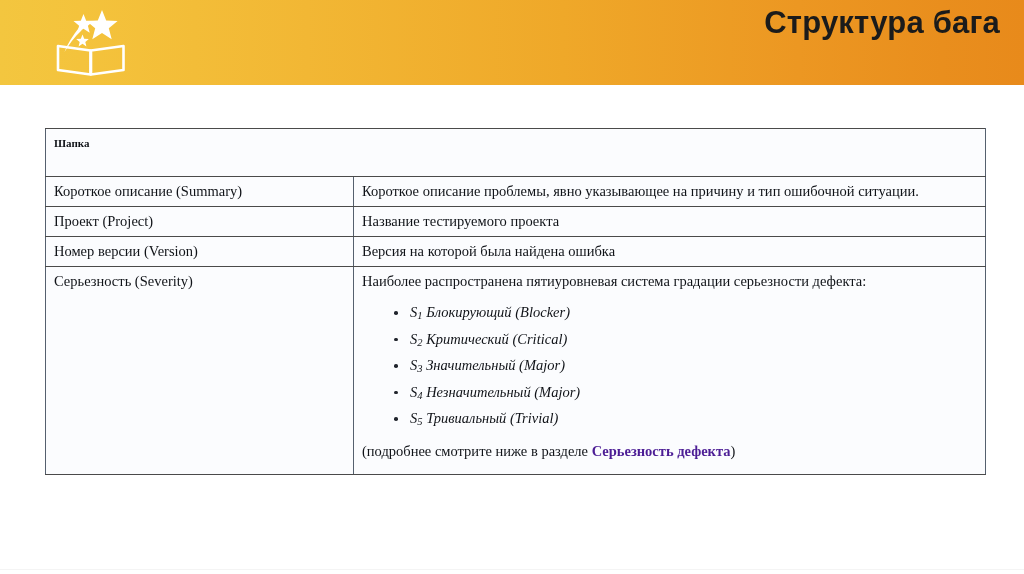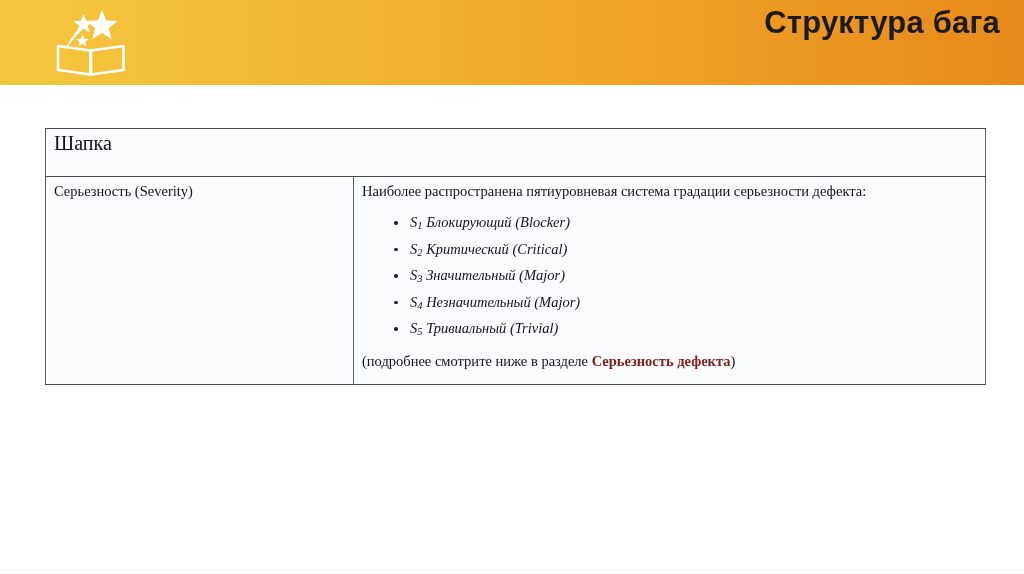--- a/index.html
+++ b/index.html
@@ -149,22 +149,22 @@
     border-left: 1px solid #55606e;
     border-right: 1px solid #55606e;
     vertical-align: top;
     padding: 5px 8px 6px 8px;
     font-size: 14.5px;
     line-height: 18px;
     color: #101318;
     background: #fbfcfe;
   }
   .bug-table tr.head-row td {
-    font-weight: normal;
-    font-size: 20px;
+    font-weight: bold;
+    font-size: 11px;
     padding: 5px 8px 24px 8px;
   }
   .col-label { width: 308px; }
   .col-value { width: 632px; }
 
   .sev-label-cell { height: 196px; }
 
   .sev-intro {
     margin: 0 0 6px 0;
   }
@@ -194,21 +194,21 @@
   .sev-code sub {
     font-size: 10.5px;
     vertical-align: baseline;
     position: relative;
     bottom: -2px;
   }
   .sev-note {
     margin: 14px 0 2px 0;
   }
   .sev-link {
-    color: #7f1d1d;
+    color: #4c1d95;
     font-weight: bold;
     text-decoration: none;
   }
   .bottom-rule {
     position: absolute;
     left: 0;
     top: 484px;
     width: 1024px;
     height: 1px;
     background: #f4f4f4;
@@ -249,23 +249,35 @@
   <table class="bug-table">
     <colgroup>
       <col class="col-label">
       <col class="col-value">
     </colgroup>
     <tbody>
       <tr class="head-row">
         <td colspan="2">Шапка</td>
       </tr>
 
-
-
-
+      <tr>
+        <td>Короткое описание (Summary)</td>
+        <td>Короткое описание проблемы, явно указывающее на причину и тип ошибочной ситуации.</td>
+      </tr>
+
+      <tr>
+        <td>Проект (Project)</td>
+        <td>Название тестируемого проекта</td>
+      </tr>
+
+
+      <tr>
+        <td>Номер версии (Version)</td>
+        <td>Версия на которой была найдена ошибка</td>
+      </tr>
 
       <tr>
         <td class="sev-label-cell">Серьезность (Severity)</td>
         <td>
           <p class="sev-intro">Наиболее распространена пятиуровневая система градации серьезности дефекта:</p>
           <ul class="sev-list">
             <li>
               <span class="sev-code"><span>S</span><sub>1</sub></span>
               <span>Блокирующий (Blocker)</span>
             </li>

